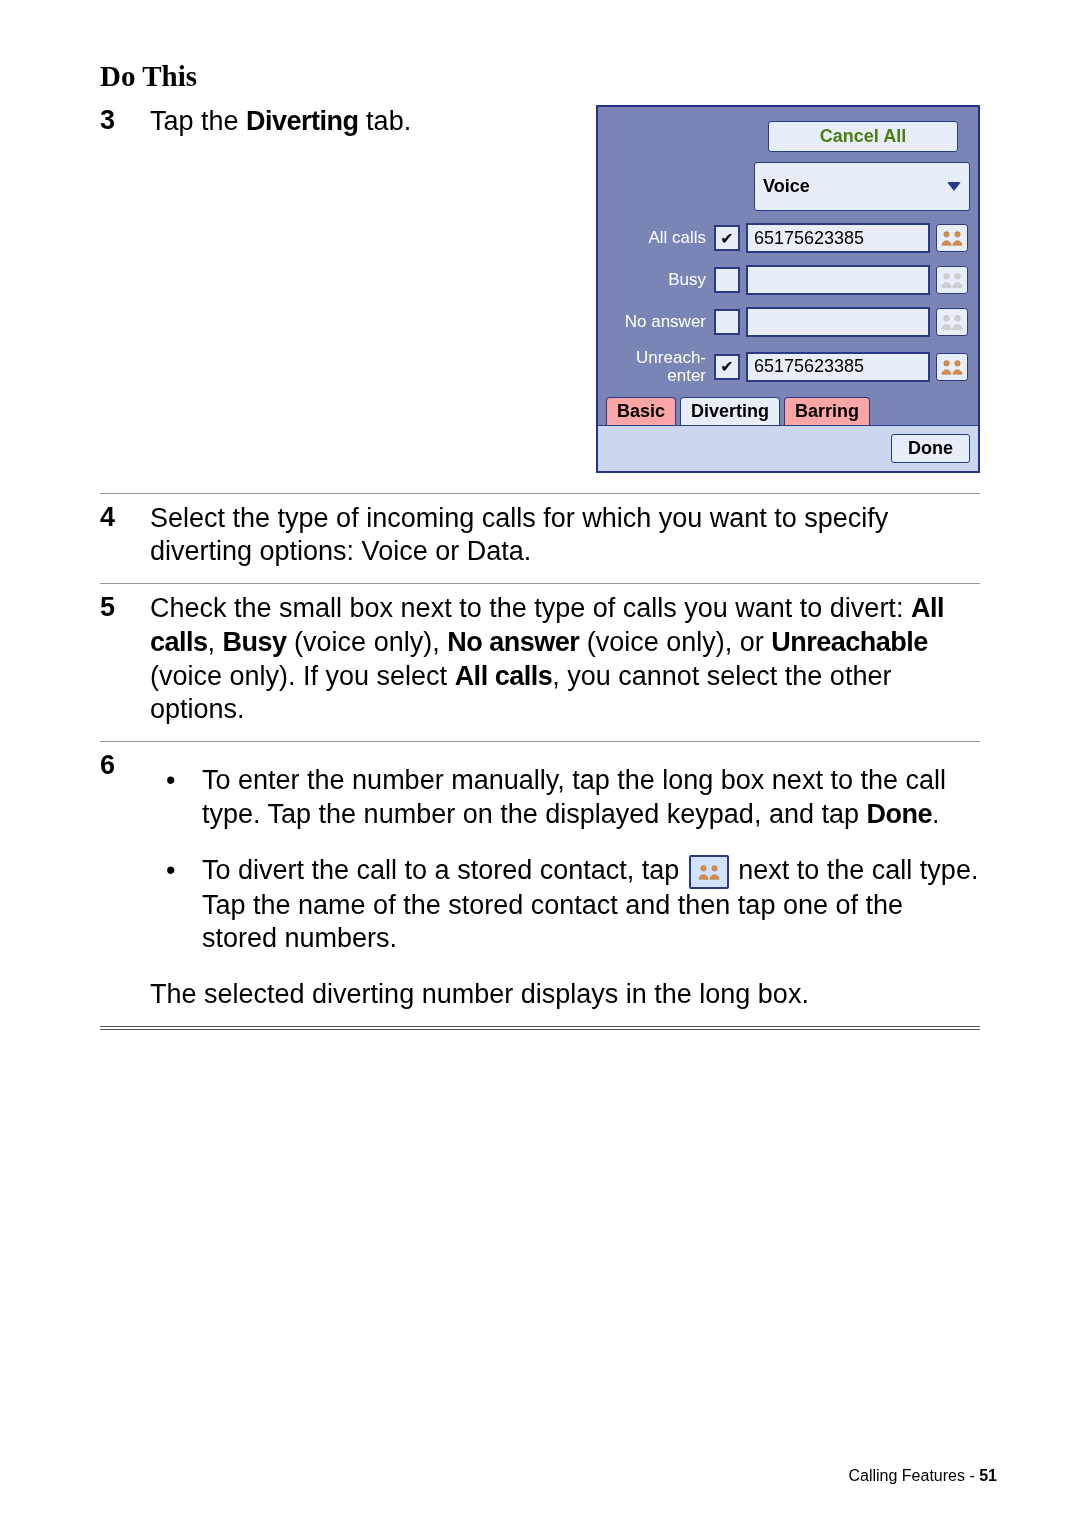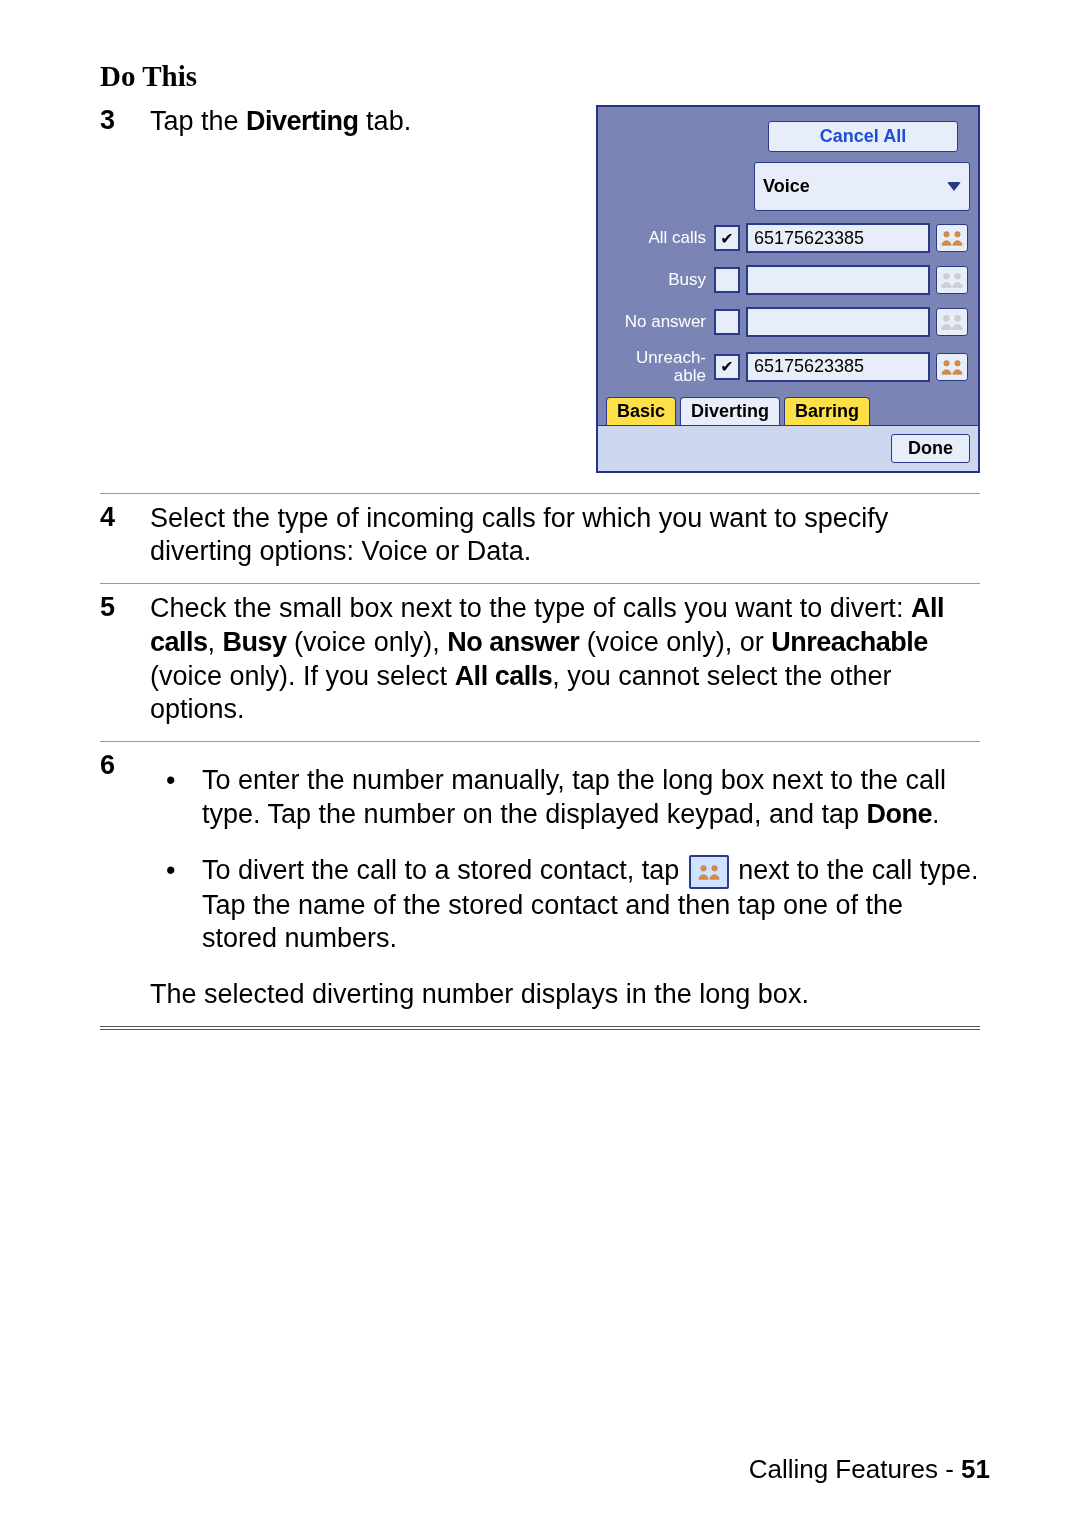--- a/index.html
+++ b/index.html
@@ -8,39 +8,39 @@
   .steps{display:block}
   .step{display:flex;border-bottom:1px solid #999;padding:8px 0 14px 0}
   .step-last{border-bottom:4px double #555}
   .step-num{width:50px;font-size:27px;font-weight:bold}
   .step-body{flex:1;font-size:27px;line-height:1.25}
   .cond{font-family:"Arial Narrow","Helvetica Narrow",Arial;font-weight:bold;letter-spacing:-0.5px}
   .bullets{margin:12px 0 0 0;padding:0;list-style:none}
   .bullets li{position:relative;padding-left:36px;margin:14px 0 22px 16px}
   .bullets li::before{content:"•";position:absolute;left:0;top:0;font-size:27px}
   .after-bullets{margin-top:0}
-  .footer{position:absolute;bottom:40px;right:90px;font-size:26px}
+  .footer{position:absolute;bottom:40px;right:83px;font-size:16px}
   .footer .pn{font-weight:bold}
   
   .shot-wrap{float:right;margin:0 0 6px 18px}
   .shot{width:380px;border:2px solid #27328a;background:#7a85b6}
   .titlebar{background:linear-gradient(#3a4fa3,#2b3a86);color:#fff;font:bold 20px Tahoma,Arial;padding:4px 10px}
   .panel{padding:10px 10px 0 10px}
-  .btn{display:inline-block;background:#e7edf9;border:1px solid #2b3a86;border-radius:3px;font:18px Tahoma,Arial;color:#1d4ed8;padding:4px 10px;text-align:center}
+  .btn{display:inline-block;background:#e7edf9;border:1px solid #2b3a86;border-radius:3px;font:18px Tahoma,Arial;color:#4d7c0f;padding:4px 10px;text-align:center}
   .btn-cancel{margin-left:160px;width:168px;font-weight:bold}
   .select{display:flex;align-items:center;justify-content:space-between;background:#e7edf9;border:1px solid #2b3a86;border-radius:3px;width:198px;margin:10px 0 10px 146px;padding:13px 8px;font:bold 18px Tahoma,Arial}
   .row{display:flex;align-items:center;color:#fff;font:17px Tahoma,Arial;margin:12px 0}
   .row .lbl{width:98px;text-align:right;padding-right:8px;line-height:1.05}
   .cb{width:22px;height:22px;border:2px solid #2b3a86;background:#e7edf9;display:flex;align-items:center;justify-content:center;font-size:16px;color:#000}
   .txt{flex:1;height:24px;border:2px solid #2b3a86;background:#e7edf9;margin:0 6px;color:#000;font:18px Tahoma,Arial;padding:1px 6px;display:flex;align-items:center}
   .contact-ic{width:30px;height:26px;border:1px solid #2b3a86;background:#e7edf9;border-radius:3px;display:flex;align-items:center;justify-content:center}
   .contact-ic.dim svg path{stroke:#b0b0b0;fill:#d0d0d0}
   .tabs{display:flex;gap:4px;padding:0 8px;margin-top:6px}
   .tab{background:#e7edf9;border:1px solid #2b3a86;border-bottom:none;border-top-left-radius:4px;border-top-right-radius:4px;font:bold 18px Tahoma,Arial;color:#000;padding:3px 10px}
-  .tab.inactive{background:#fde047;font-weight:bold}
+  .tab.inactive{background:#fca5a5;font-weight:bold}
   .donebar{background:#cdd6ef;border-top:1px solid #2b3a86;padding:8px;display:flex;justify-content:flex-end}
   .done-btn{background:#e7edf9;border:1px solid #2b3a86;border-radius:3px;font:bold 18px Tahoma,Arial;padding:3px 16px}
   .inline-ic{display:inline-flex;vertical-align:middle;width:36px;height:30px;border:2px solid #2b3a86;background:#cfe2ff;border-radius:2px;align-items:center;justify-content:center;margin:0 2px}
   svg.people{width:22px;height:18px}
   svg.people path{fill:#d88b45;stroke:#b06a2f;stroke-width:0.5}
   .tri{width:0;height:0;border-left:7px solid transparent;border-right:7px solid transparent;border-top:9px solid #2b3a86;border-radius:2px}
 </style>
 </head>
 <body>
 
@@ -92,21 +92,21 @@
                 <div class="txt"></div>
                 <div class="contact-ic dim">
                   <svg class="people" viewBox="0 0 24 18">
                       <path d="M6 8a3 3 0 1 0 0-6 3 3 0 0 0 0 6Zm12 0a3 3 0 1 0 0-6 3 3 0 0 0 0 6ZM1 17c0-3 2.5-5 5-5s5 2 5 5H1Zm12 0c0-3 2.5-5 5-5s5 2 5 5H13Z"></path>
                     </svg>
                 </div>
               </div>
 
               <div class="row">
                 <div class="lbl" style="white-space:pre-line">Unreach-
-able</div>
+enter</div>
                 <div class="cb">✔</div>
                 <div class="txt">65175623385</div>
                 <div class="contact-ic">
                   <svg class="people" viewBox="0 0 24 18">
                       <path d="M6 8a3 3 0 1 0 0-6 3 3 0 0 0 0 6Zm12 0a3 3 0 1 0 0-6 3 3 0 0 0 0 6ZM1 17c0-3 2.5-5 5-5s5 2 5 5H1Zm12 0c0-3 2.5-5 5-5s5 2 5 5H13Z"></path>
                     </svg>
                 </div>
               </div>
             </div>
 

